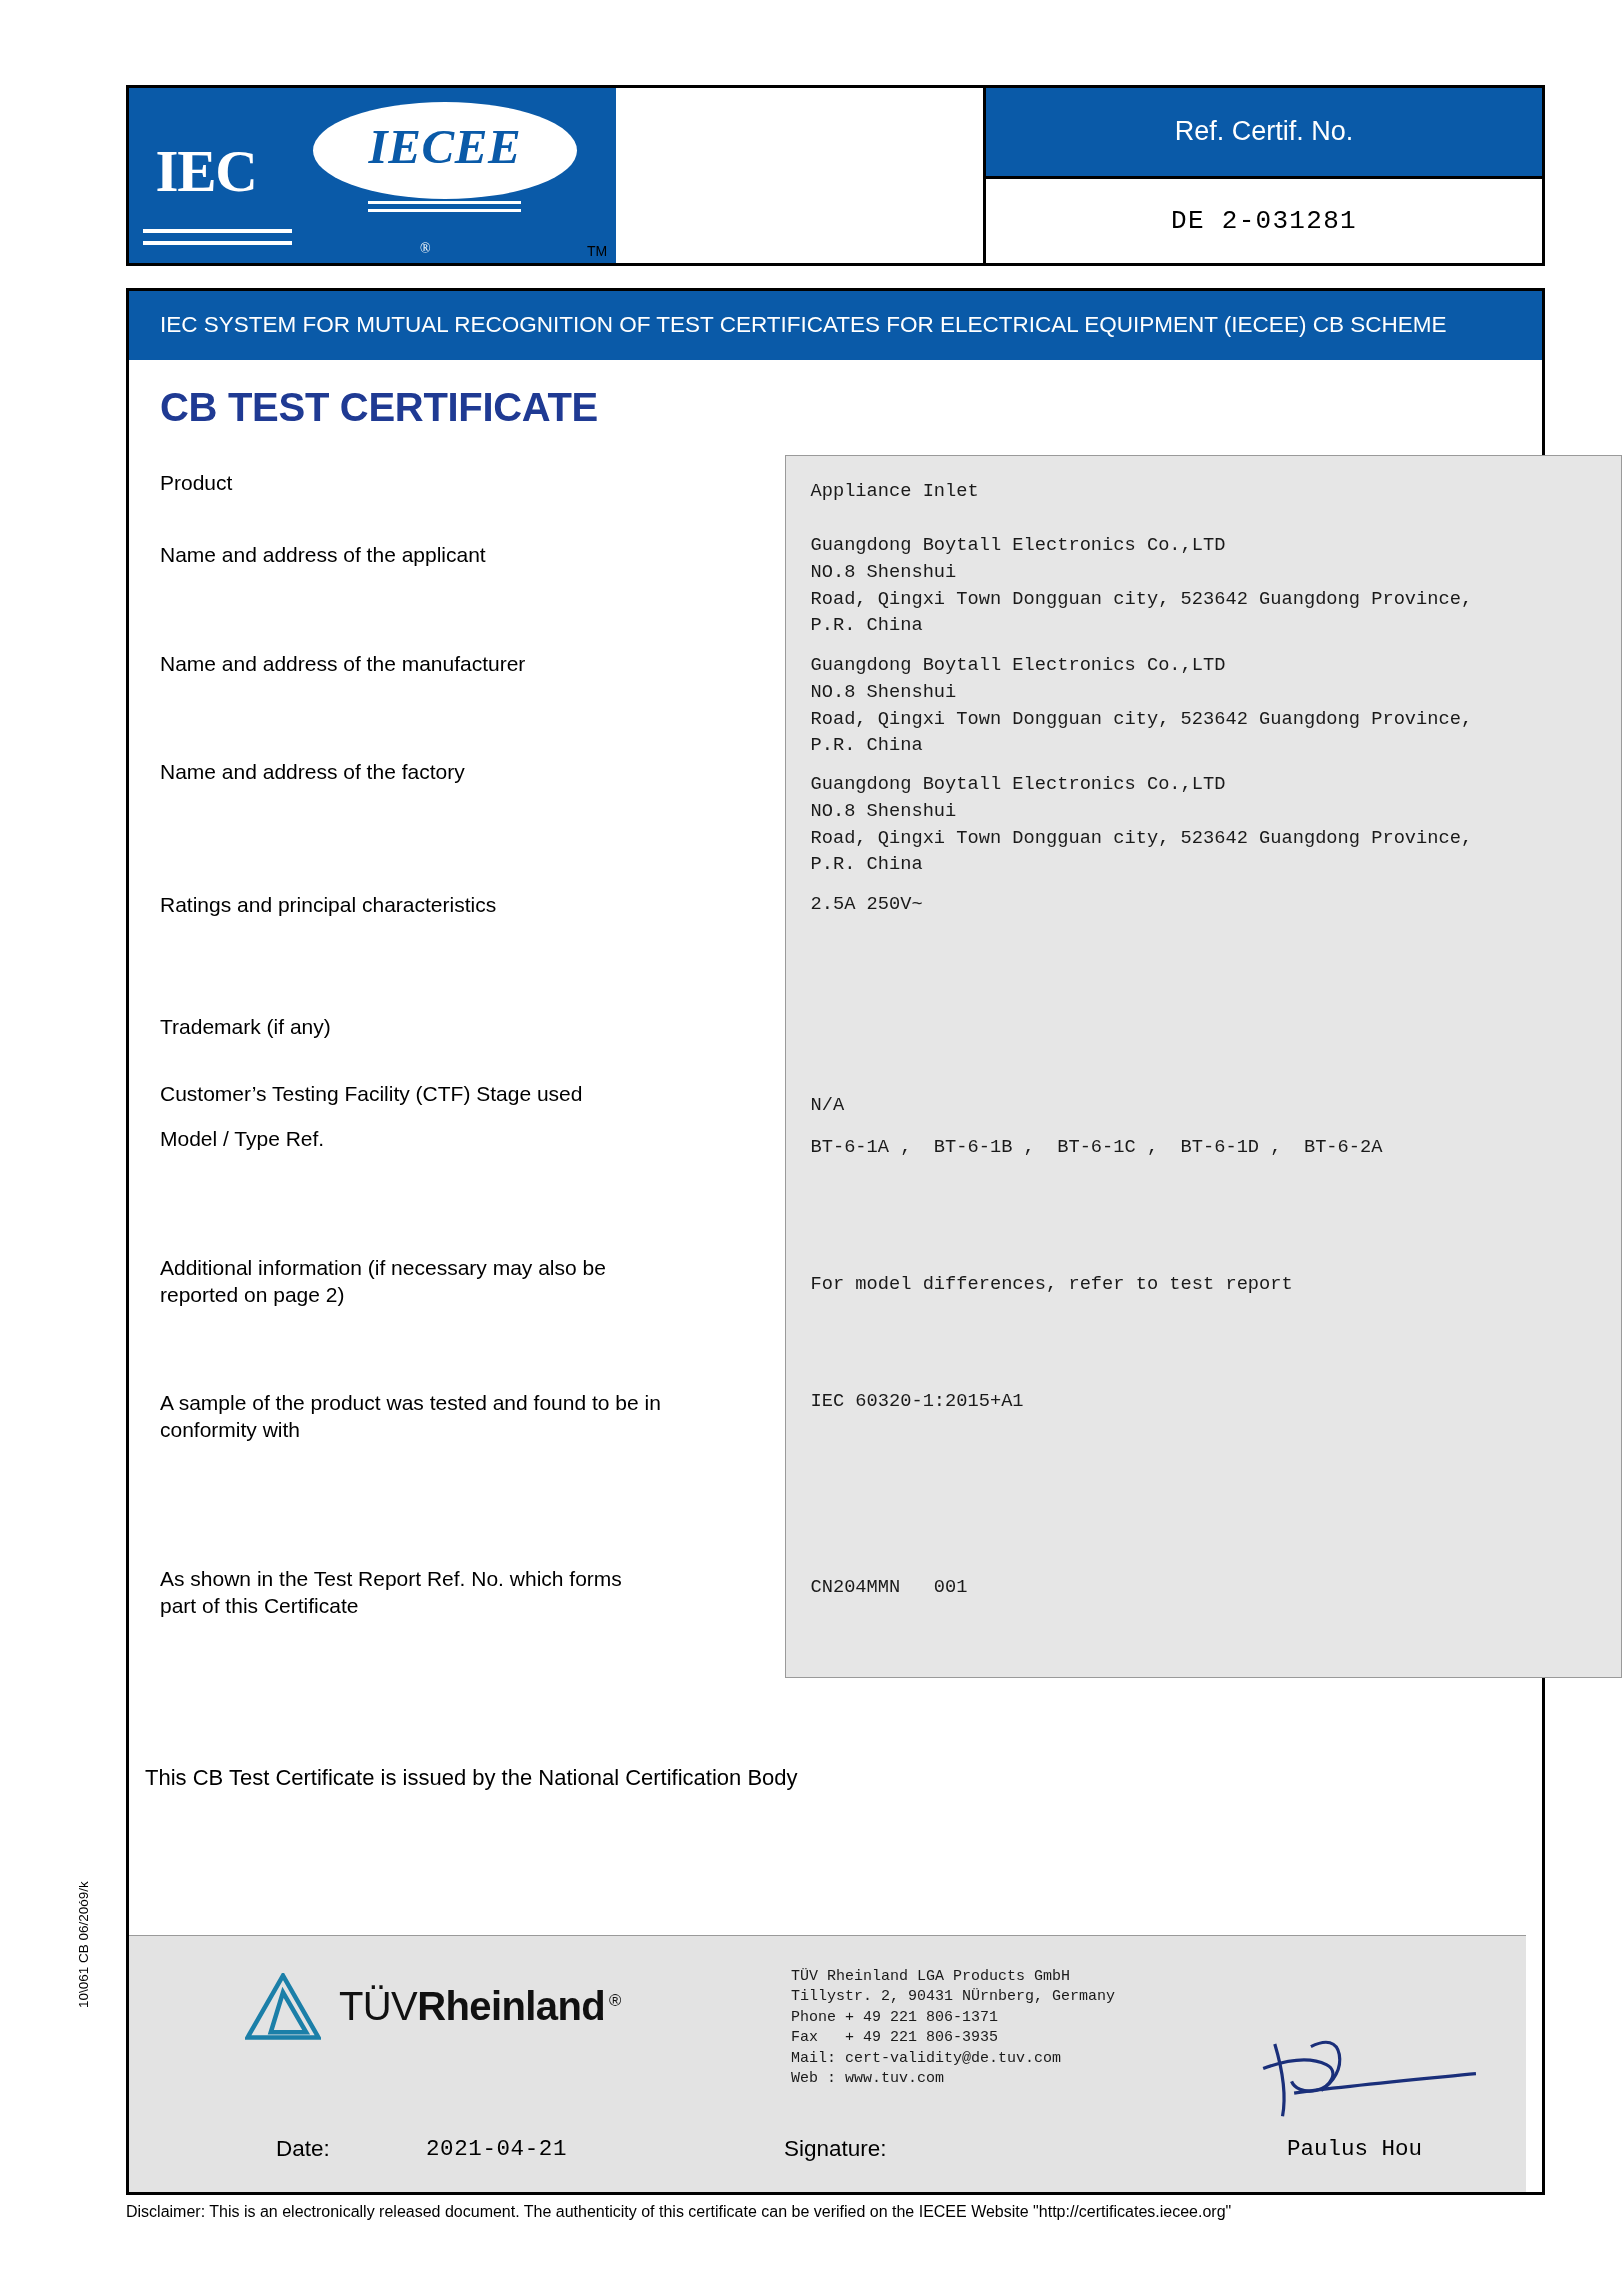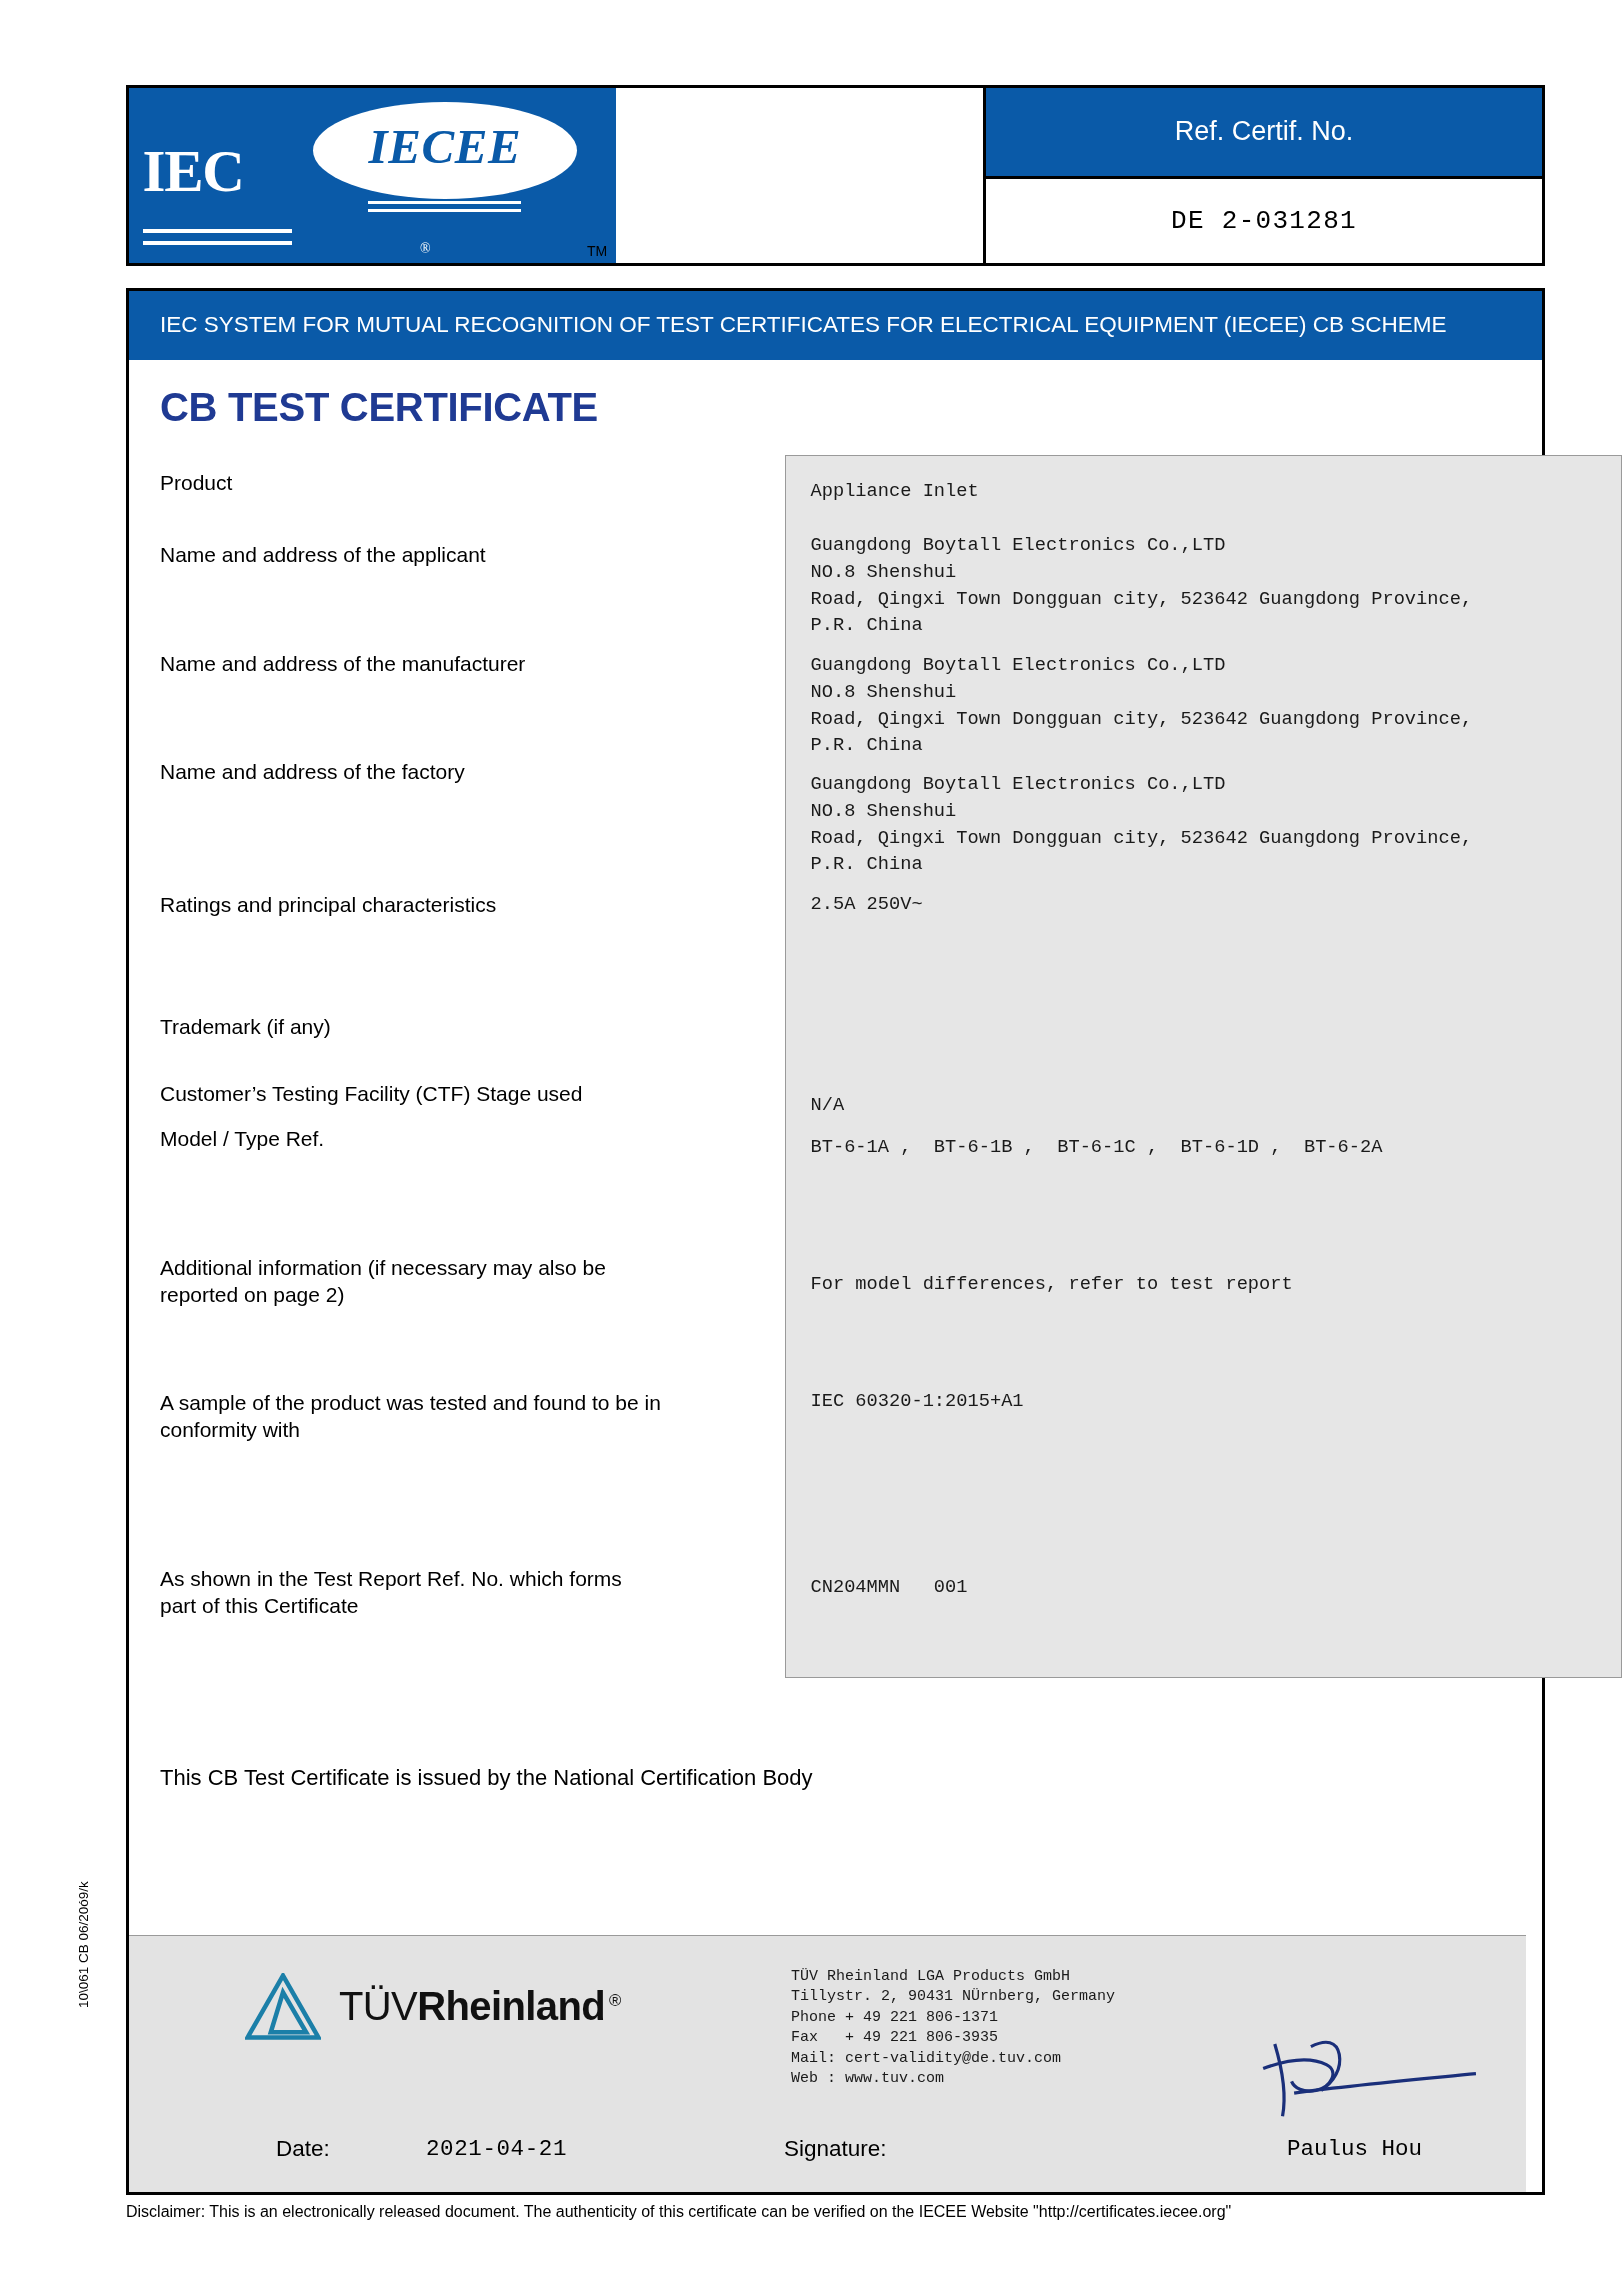--- a/index.html
+++ b/index.html
@@ -38,21 +38,21 @@
     align-items: stretch;
     background: #ffffff;
   }
   .logo-blue {
     width: 487px;
     background: #0a5aa8;
     position: relative;
     display: flex;
     align-items: center;
     box-sizing: border-box;
-    padding: 0 2px;
+    padding: 0 15px;
   }
   .iec-mark {
     color: #ffffff;
     font-family: "Liberation Serif", serif;
     font-weight: bold;
     font-size: 59px;
     letter-spacing: -1.3px;
     line-height: 1;
     margin-left: 11.6px;
     position: relative;
@@ -213,21 +213,21 @@
     font-size: 18.7px;
     line-height: 1.42;
     color: #1a1a1a;
     white-space: pre-wrap;
     left: 24.5px;
     width: 792px;
   }
 
   .issued-line {
     position: absolute;
-    left: 31px;
+    left: 16px;
     top: 1474px;
     font-size: 22px;
   }
 
   
   .footer-box {
     position: absolute;
     left: 0;
     right: 16px;
     bottom: 0;

